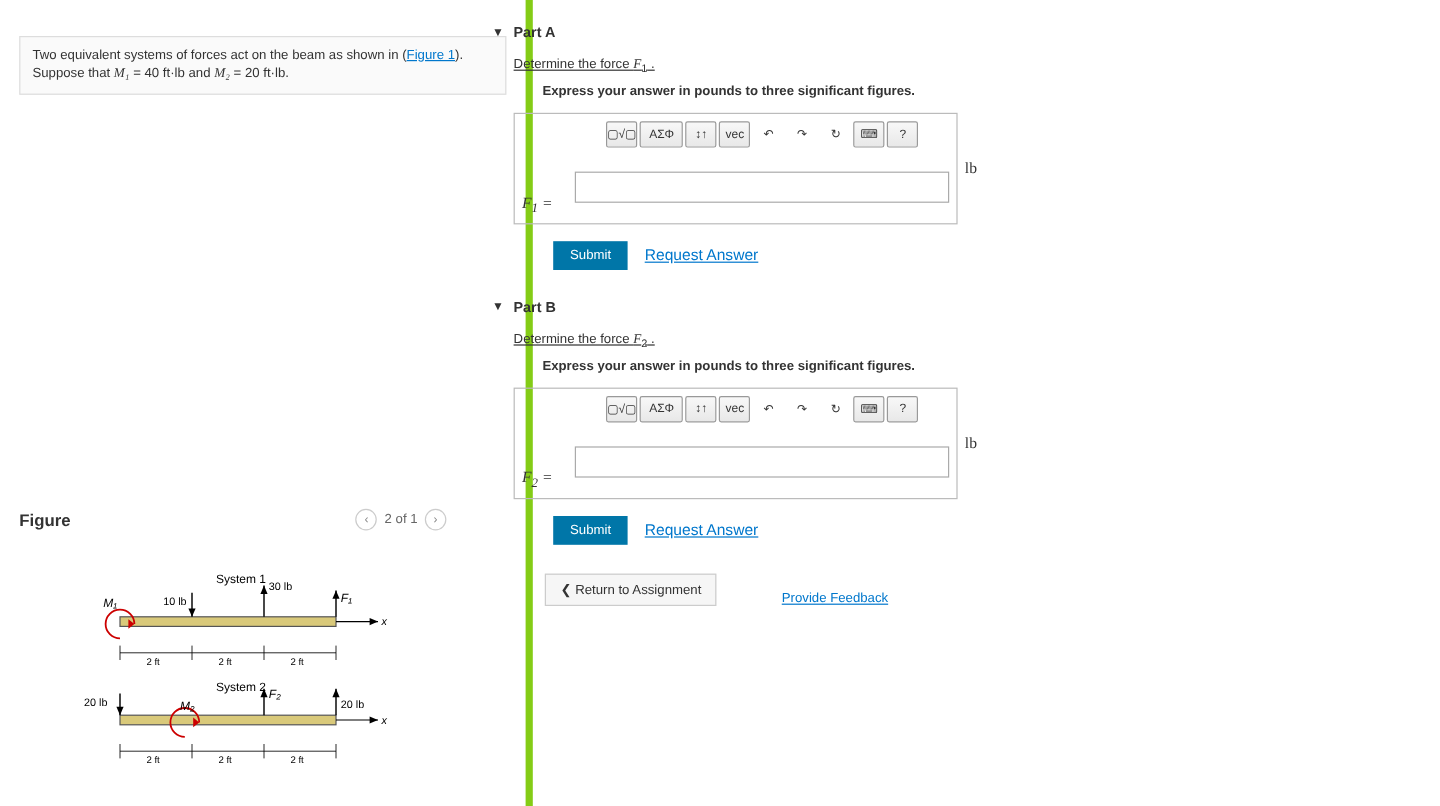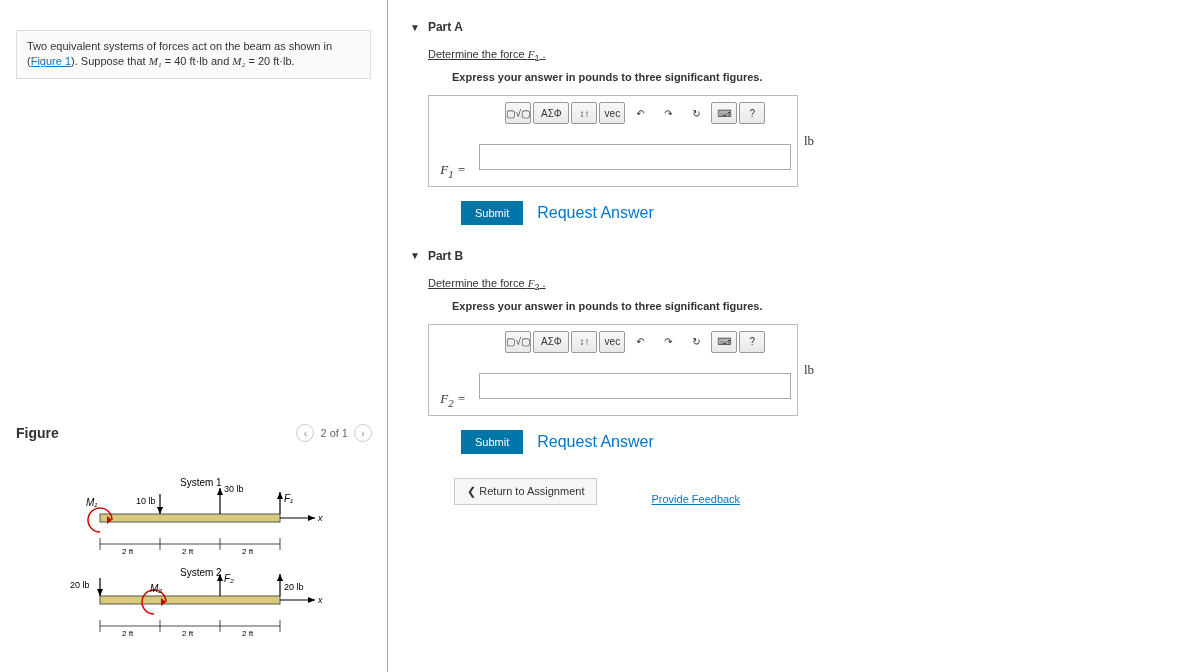--- a/index.html
+++ b/index.html
@@ -1,42 +1,42 @@
 <!DOCTYPE html>
 <html><head>
 <meta charset="utf-8">
 <style>
 * { box-sizing: border-box; margin: 0; padding: 0; }
 body { font-family: Arial, Helvetica, sans-serif; font-size: 12px; color: #333; background: #fff; width: 1200px; height: 672px; position: relative; }
-.left-panel { position: absolute; left: 0; top: 0; width: 388px; height: 672px; border-right: 1px solid #84cc16; }
+.left-panel { position: absolute; left: 0; top: 0; width: 444px; height: 672px; border-right: 6px solid #84cc16; }
 .problem-box { margin: 30px 16px 0 16px; border: 1px solid #ddd; padding: 8px 10px; background: #fafafa; font-size: 11px; line-height: 1.4; }
 .link { color: #0077cc; text-decoration: underline; cursor: pointer; }
 .figure-header { position: absolute; left: 16px; bottom: 230px; width: 356px; display: flex; justify-content: space-between; align-items: center; }
 .figure-title { font-weight: bold; font-size: 14px; }
 .figure-nav { display: flex; align-items: center; gap: 6px; font-size: 11px; color: #666; }
 .nav-btn { width: 18px; height: 18px; border: 1px solid #ccc; border-radius: 50%; display: flex; align-items: center; justify-content: center; font-size: 10px; color: #888; cursor: pointer; background:#fff; }
 .figure-img { position: absolute; left: 50px; bottom: 8px; width: 290px; height: 190px; }
 .right-panel { position: absolute; left: 400px; top: 0; width: 790px; padding: 20px 20px 20px 10px; }
 .part-header { display: flex; align-items: center; gap: 8px; font-weight: bold; font-size: 12px; margin-bottom: 14px; cursor: pointer; }
 .part-header .caret { font-size: 10px; }
 .part-body { margin-left: 18px; margin-bottom: 24px; }
 .determine { font-size: 11px; margin-bottom: 8px; text-decoration: underline; }
 .express { font-size: 11px; font-weight: bold; margin-bottom: 12px; padding-left: 24px; }
 .toolbar-box { border: 1px solid #bbb; padding: 6px; width: 370px; }
 .toolbar { display: flex; gap: 2px; margin-bottom: 10px; margin-left: 70px; align-items:center; }
 .tool { border: 1px solid #999; background: linear-gradient(#f8f8f8,#e8e8e8); height: 22px; min-width: 26px; display: flex; align-items: center; justify-content: center; font-size: 10px; cursor: pointer; border-radius:2px; }
 .tool.wide { min-width: 36px; }
 .tool.plain { border: none; background: none; }
 .input-row { display: flex; align-items: center; gap: 8px; }
-.input-label { font-style: italic; font-family: 'Times New Roman', serif; font-size: 13px; width: 36px; text-align:center;margin-top:28px; }
+.input-label { font-style: italic; font-family: 'Times New Roman', serif; font-size: 13px; width: 36px; text-align:left;margin-top:28px; }
 .answer-input { flex: 1; height: 26px; border: 1px solid #aaa; padding: 2px 4px; }
 .unit { font-family: 'Times New Roman', serif; font-size: 13px; margin-left: 6px; }
 .action-row { margin-top: 14px; display: flex; align-items: center; gap: 14px; }
 .submit-btn { background: #0076a8; color: #fff; border: none; padding: 6px 14px; font-size: 11px; cursor: pointer; margin-left: 33px; }
-.req-link { color: #0077cc; font-size: 16px; cursor: pointer; }
+.req-link { color: #0077cc; text-decoration: underline; font-size: 13px; cursor: pointer; }
 .footer-row { margin-top: 22px; display: flex; align-items: flex-end; gap: 24px; margin-left: 44px; }
 .return-btn { border: 1px solid #ccc; background: #f6f6f6; padding: 6px 12px; font-size: 11px; cursor: pointer; color:#333; }
 .feedback-link { color: #0077cc; font-size: 11px; text-decoration: underline; cursor: pointer; padding-left: 30px; }
 .serif-i { font-family: 'Times New Roman', serif; font-style: italic; }
 svg text { font-family: Arial, sans-serif; }
 </style>
 </head>
 <body>
 
 <div class="left-panel">

